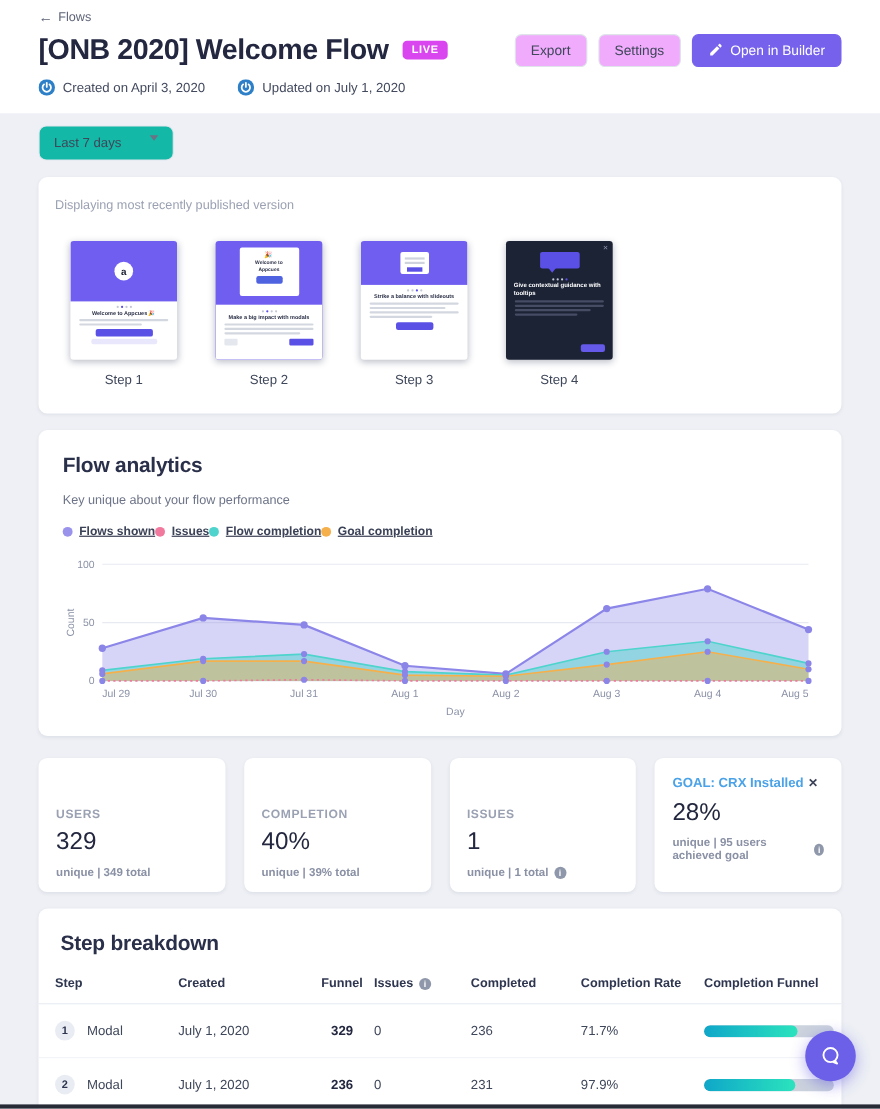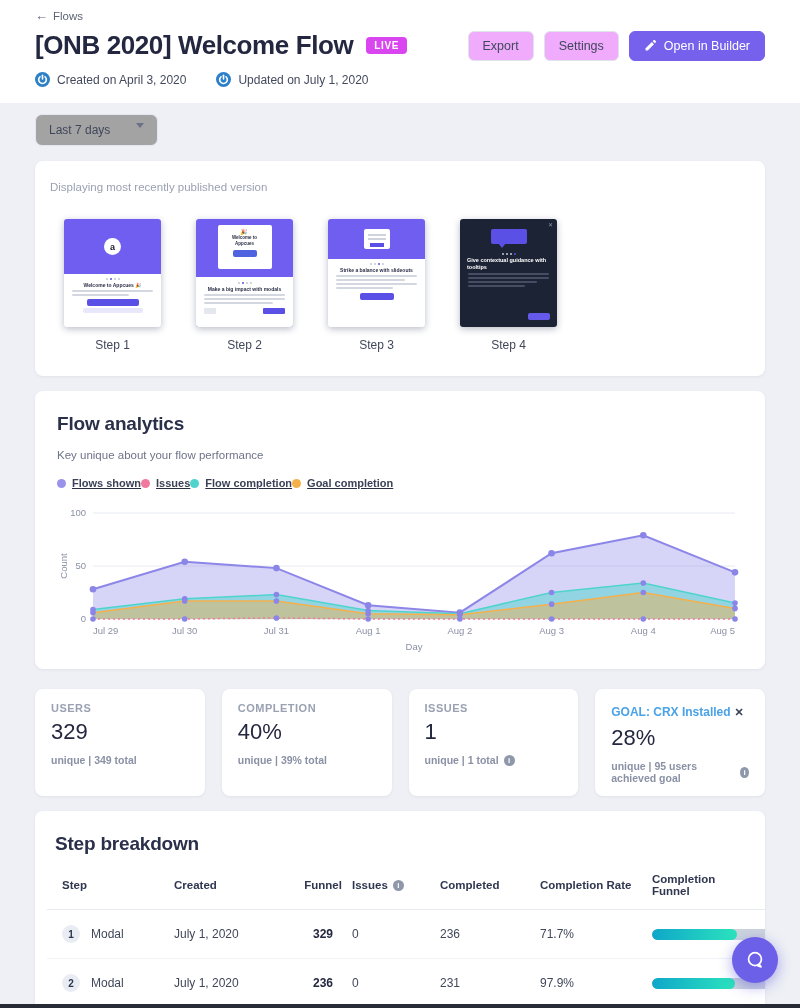--- a/index.html
+++ b/index.html
@@ -16,21 +16,21 @@
   .page-title { font-size:26px; font-weight:bold; color:#23273f; letter-spacing:-0.4px; }
   .live-badge { background:#d946ef; color:#fff; font-size:10px; font-weight:bold; letter-spacing:.6px; padding:3px 8px; border-radius:4px; margin-left:13px; }
   .hdr-actions { margin-left:auto; display:flex; gap:10px; align-items:center; }
   .btn { font-size:12.5px; border-radius:6px; padding:7px 14px; cursor:pointer; display:inline-flex; align-items:center; gap:7px; }
   .btn-light { background:#f0abfc; border:1px solid #dfe3ea; color:#3f475a; }
   .btn-primary { background:#7561ec; border:1px solid #7561ec; color:#fff; }
   .meta-row { display:flex; gap:30px; margin-top:11px; align-items:center; }
   .meta-item { display:flex; gap:7px; align-items:center; font-size:12px; color:#434a5e; }
   
   main { padding:0 35px; }
-  .range-select { margin-top:11px; display:inline-flex; align-items:flex-start; gap:26px; background:#a3a3a3;
+  .range-select { margin-top:11px; display:inline-flex; align-items:flex-start; gap:26px; background:#14b8a6;
     border:1px solid #e2e6ee; border-radius:7px; padding:8px 13px; font-size:12px; color:#3f475a; cursor:pointer; }
   .caret { width:0; height:0; border-left:4px solid transparent; border-right:4px solid transparent; border-top:5px solid #6b7285; }
   .card { background:#fff; border-radius:8px; margin-top:15px; box-shadow:0 1px 3px rgba(40,50,80,.07); }
   
   .preview-card { padding:20px 15px 24px; }
   .preview-note { font-size:11.5px; color:#9aa1b2; }
   .thumbs { display:flex; gap:35px; margin-top:26px; padding-left:14px; }
   .thumb-wrap { text-align:center; }
   .thumb { width:97px; height:108px; border-radius:3px; box-shadow:0 2px 7px rgba(25,35,70,.3); overflow:hidden; background:#fff; position:relative; text-align:left; }
   .thumb-label { margin-top:11px; font-size:12px; color:#3f475a; }
@@ -70,33 +70,33 @@
   .sec-title { font-size:19px; color:#2a2f4a; font-weight:600; letter-spacing:-0.2px; }
   .sec-sub { font-size:11.5px; color:#6d7488; margin-top:14px; }
   .legend { display:flex; margin-top:16px; list-style:none; padding:0; margin-bottom:12px;text-decoration:underline; }
   .legend-item { display:flex; align-items:center; gap:6px; font-size:11px; font-weight:bold; color:#3b4257; }
   .legend-dot { width:9px; height:9px; border-radius:50%; }
   .chart { margin-top:12px; display:block; }
   .chart text.tick { font-size:9.5px; fill:#8a91a5; }
   
   .stats { display:grid; grid-template-columns:repeat(4,1fr); gap:17px; margin-top:20px; }
   .stat { background:#fff; border-radius:8px; padding:13px 16px 12px; box-shadow:0 1px 3px rgba(40,50,80,.07); }
-  .stat-label { font-size:11px; color:#9aa1b2; letter-spacing:.5px; font-weight:bold; }
+  .stat-label { font-size:11px; color:#9aa1b2; letter-spacing:.5px; font-weight:bold;margin-top:33px; }
   .goal-label { font-size:12px; color:#4aa2e8; font-weight:bold; cursor:pointer; }
   .goal-x { color:#3b4257; font-size:11px; font-weight:bold; margin-left:4px; cursor:pointer; }
   .stat-value { font-size:22px; color:#23273f; margin-top:5px; }
   .stat-sub { font-size:10.5px; color:#8a91a5; font-weight:bold; margin-top:9px; display:flex; align-items:center; gap:5px; }
   .info-icon { width:11px; height:11px; border-radius:50%; background:#8f98aa; color:#fff; font-size:8px; font-weight:bold;
     display:inline-flex; align-items:center; justify-content:center; font-style:normal; cursor:pointer; }
   
   .breakdown-card { padding:22px 0 0; height:260px; overflow:hidden; }
   .bd-pad { padding:0 20px; }
   .bd-note { font-size:11.5px; color:#3f475a; margin-top:16px; }
   .bd-link { color:#41a0e8; cursor:pointer; }
-  .trow { display:grid; grid-template-columns:112px 120px 58px 88px 100px 112px 1fr; align-items:center;margin-left:12px; }
+  .trow { display:grid; grid-template-columns:112px 120px 58px 88px 100px 112px 1fr; align-items:center; }
   .table-head { padding:18px 15px 12px; font-size:11.5px; font-weight:bold; color:#2f3650; border-bottom:1px solid #e8ebf1; }
   .th-issues { display:flex; align-items:center; gap:5px; }
   .c-center { text-align:center; }
   .t-row { padding:15px 15px; font-size:12px; color:#3f475a; }
   .t-row + .t-row { border-top:1px solid #f1f3f7; }
   .step-cell { display:flex; align-items:center; }
   .step-badge { width:18px; height:18px; border-radius:50%; background:#e9edf3; color:#2f3650; font-size:10px; font-weight:bold;
     display:inline-flex; align-items:center; justify-content:center; margin-right:11px; }
   .shown-cell { font-weight:bold; color:#23273f; }
   .funnel { width:118px; height:11px; border-radius:6px; background:#ccd3dd; overflow:hidden; }

